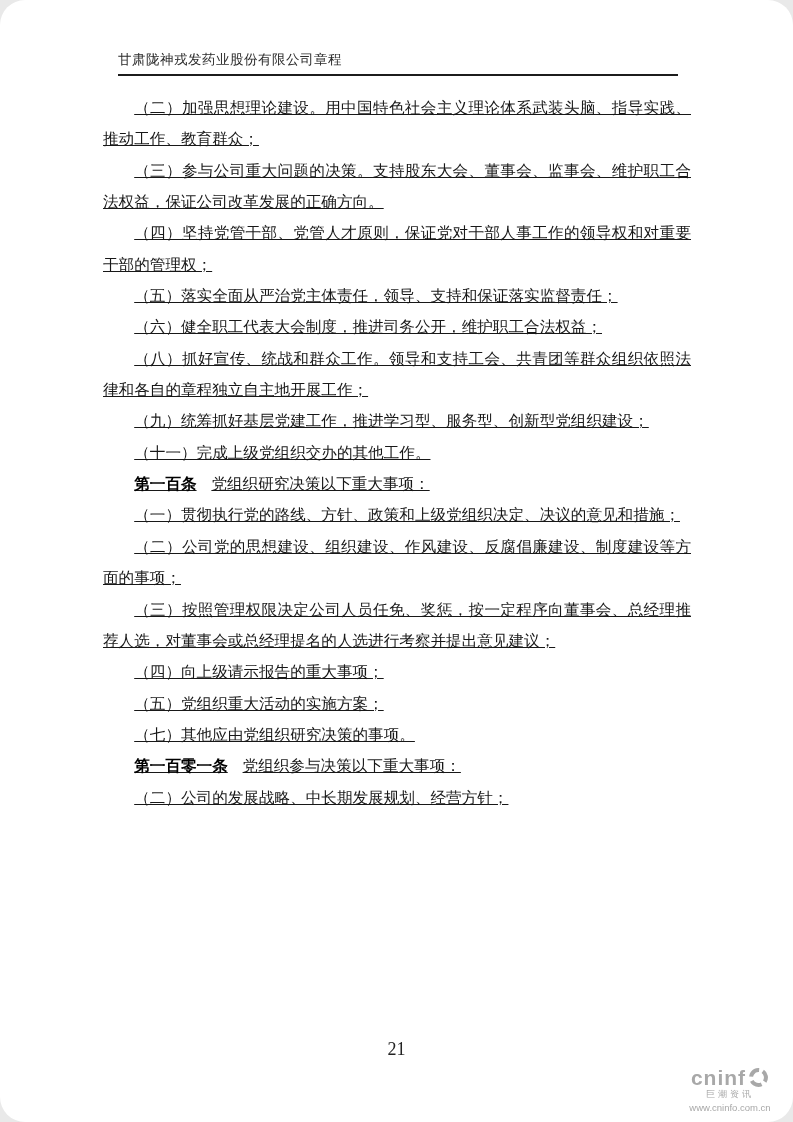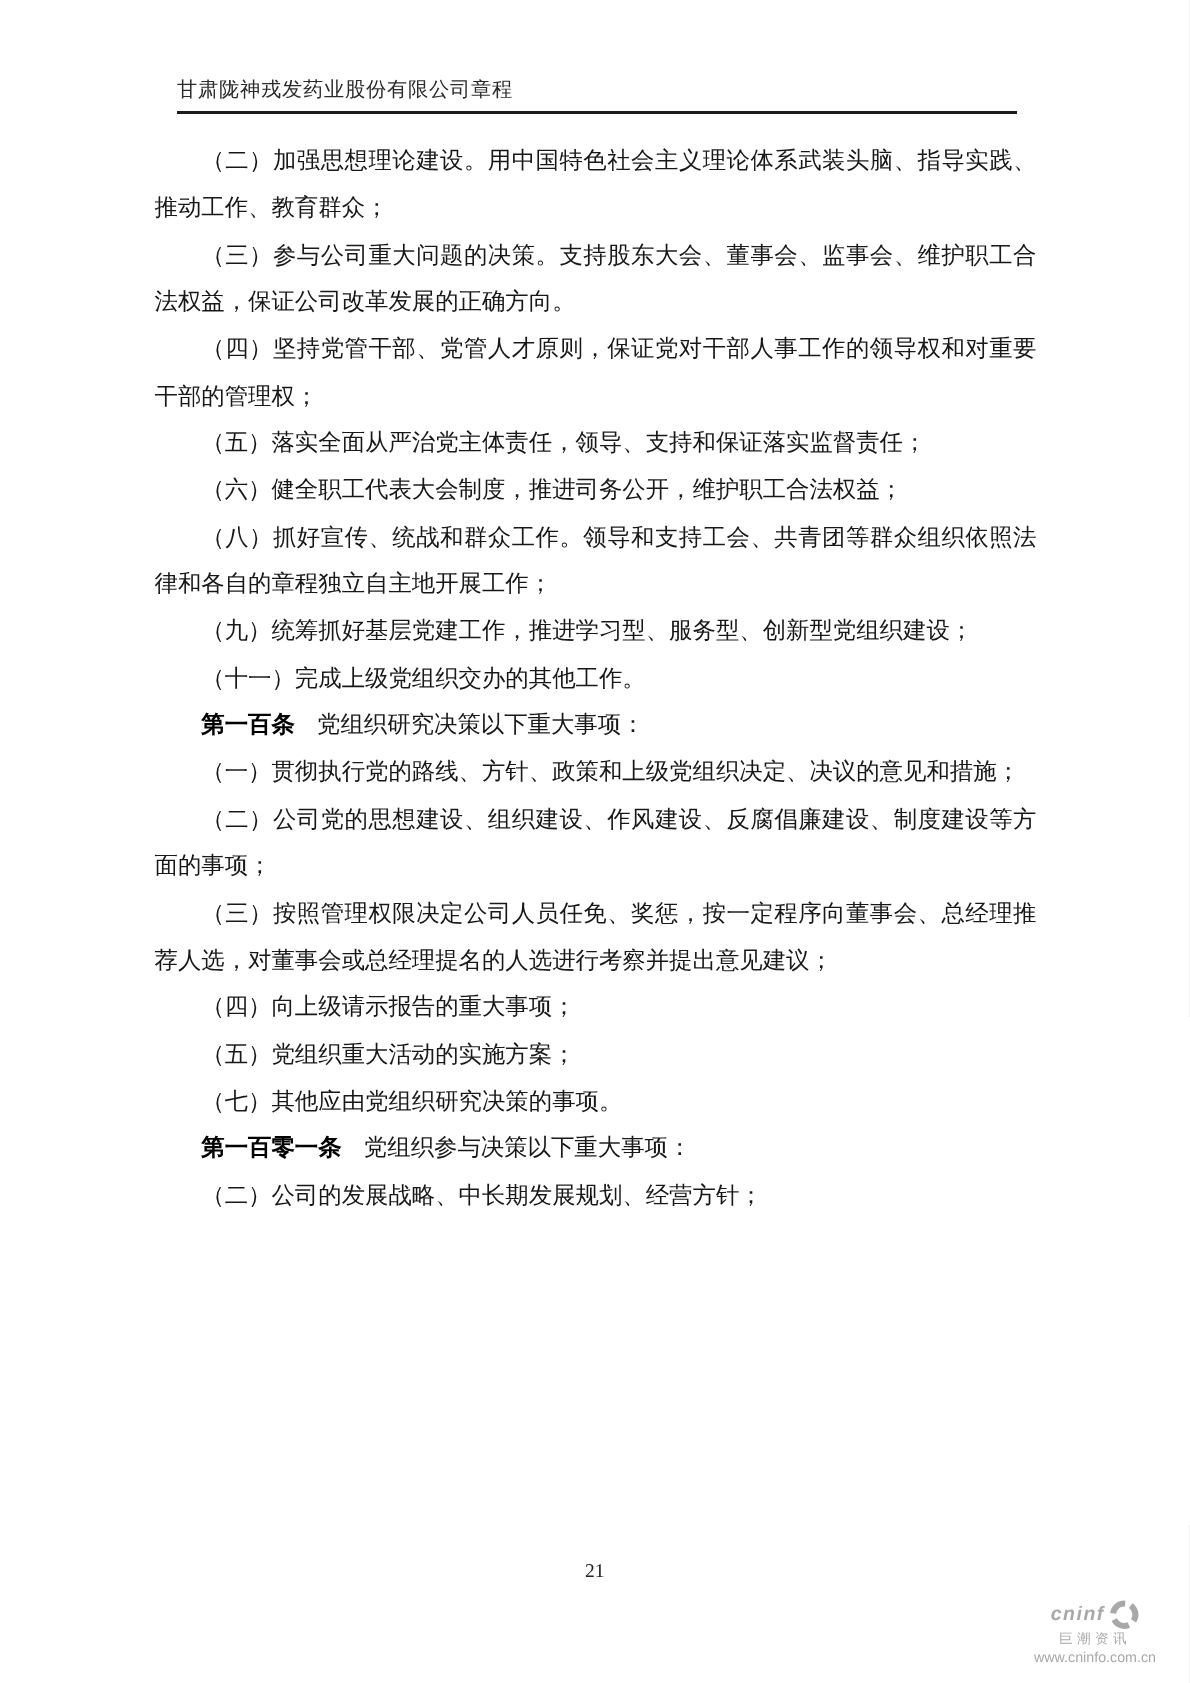--- a/index.html
+++ b/index.html
@@ -6,20 +6,21 @@
   html, body { background: #e9e9e9; }
   .page {
     position: relative;
     width: 793px;
     height: 1122px;
     margin: 0 auto;
     background: #ffffff;
     overflow: hidden;
     font-family: "Liberation Serif", "DejaVu Serif", serif;
     color: #1a1a1a;
+    border-radius: 25px;
   }
   .header-title {
     position: absolute;
     left: 118px;
     top: 51px;
     font-size: 13.5px;
     letter-spacing: 0.5px;
     color: #2b2b2b;
     white-space: nowrap;
   }
@@ -35,56 +36,55 @@
     position: absolute;
     left: 103px;
     top: 92px;
     width: 588px;
     font-size: 15.6px;
     line-height: 31.35px;
     text-align: justify;
     text-justify: inter-ideograph;
     color: #181818;
   }
-  .para { text-indent: 2em; }
+  .para { text-indent: 2em; text-decoration: underline; }
   .lead {
     font-weight: 700;
     font-family: "Liberation Sans", "DejaVu Sans", sans-serif;
     margin-right: 0.95em;
     color: #000;
   }
   .page-number {
     position: absolute;
     left: 0; right: 0;
     top: 1039px;
     text-align: center;
-    font-size: 13px;
+    font-size: 18px;
     color: #222;
   }
   .logo {
     position: absolute;
     right: 4px;
     top: 1066px;
     width: 118px;
     text-align: center;
     font-family: "Liberation Sans", "DejaVu Sans", sans-serif;
     color: #a8a8a8;
     line-height: 1.1;
   }
   .logo-row {
     display: flex;
     align-items: center;
     justify-content: center;
     gap: 2px;
   }
   .logo-brand {
-    font-size: 13px;
+    font-size: 21px;
     font-weight: 700;
     letter-spacing: 1px;
-    font-style: italic;
   }
   .logo-icon svg { width: 21px; height: 21px; display: block; }
   .logo-cn {
     font-size: 9px;
     letter-spacing: 3px;
     margin-top: 1px;
   }
   .logo-url {
     font-size: 9.5px;
     margin-top: 3px;

